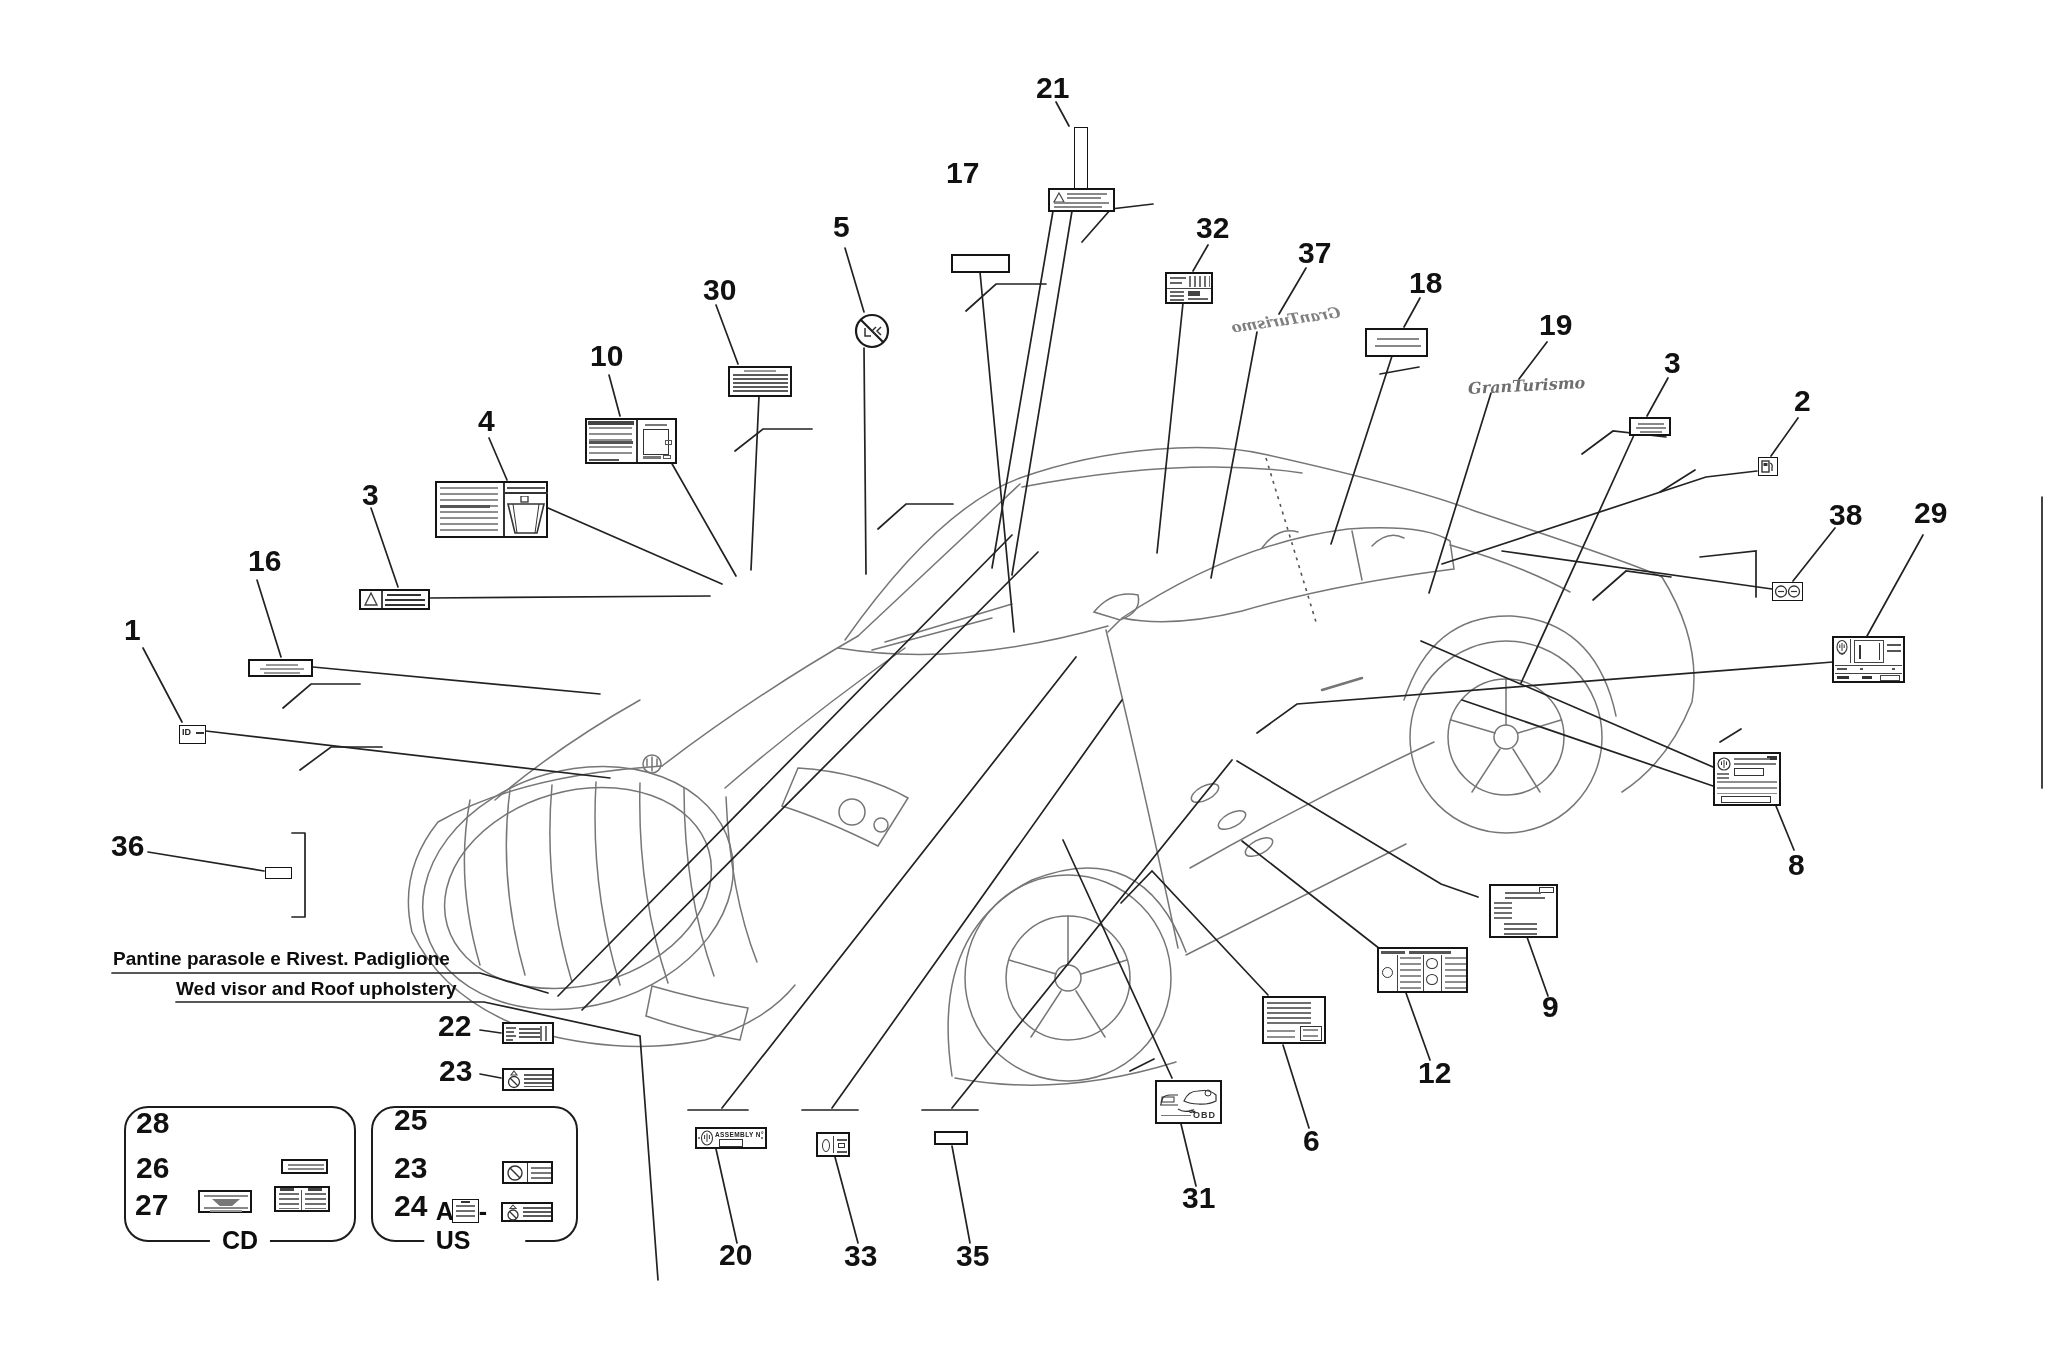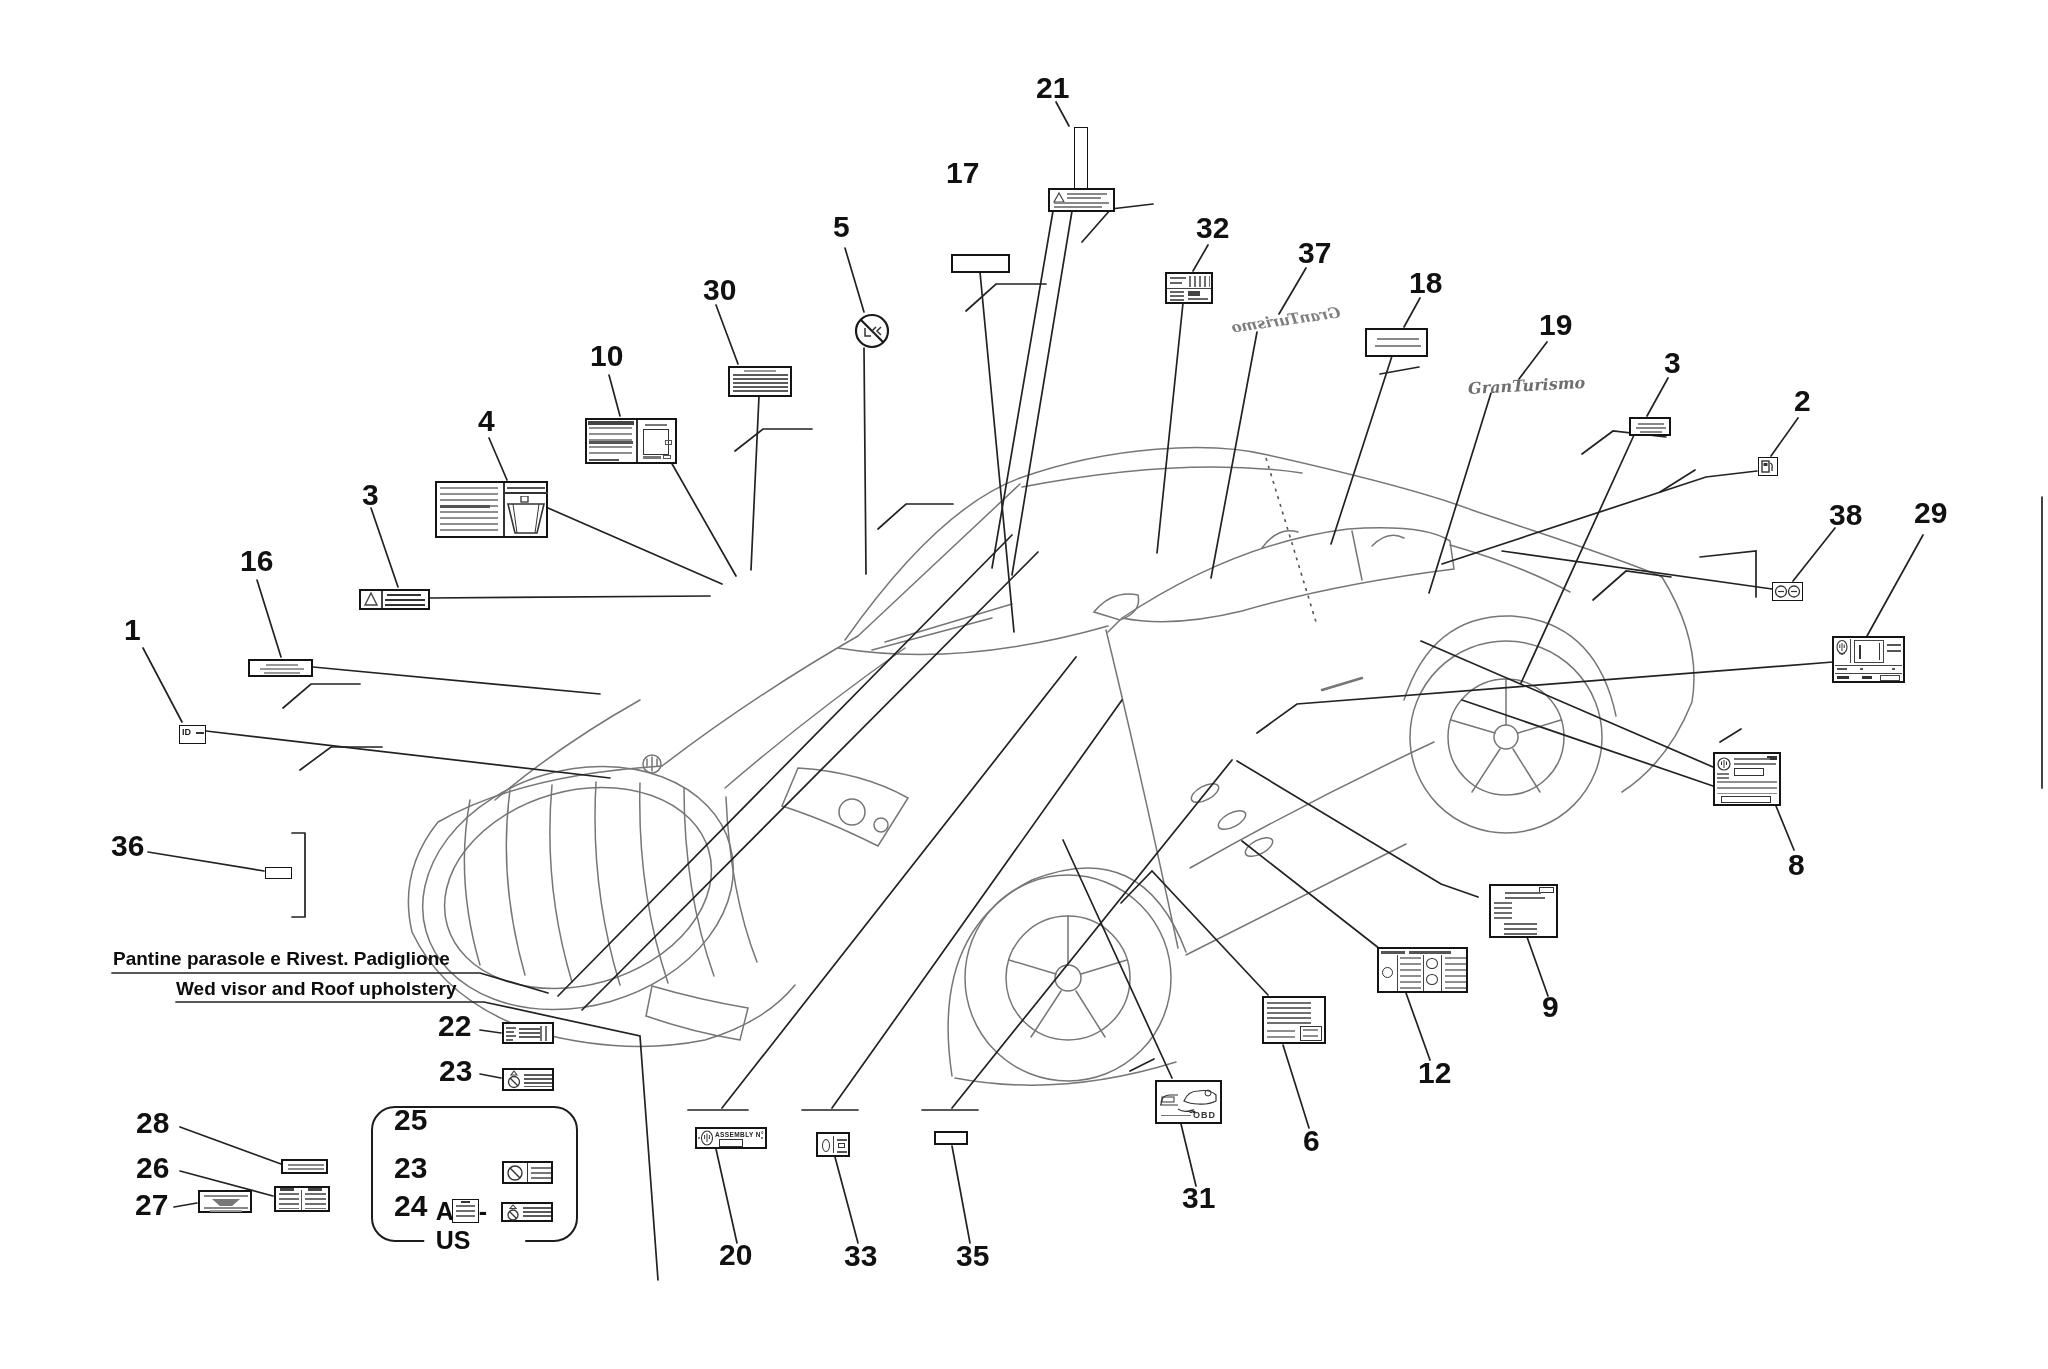--- a/index.html
+++ b/index.html
@@ -166,21 +166,21 @@
   <span class="co" style="left:1794px;top:386px">2</span>
   <span class="co" style="left:362px;top:480px">3</span>
   <span class="co" style="left:478px;top:406px">4</span>
   <span class="co" style="left:833px;top:212px">5</span>
   <span class="co" style="left:1303px;top:1126px">6</span>
   <span class="co" style="left:1788px;top:850px">8</span>
   <span class="co" style="left:1542px;top:992px">9</span>
   <span class="co" style="left:590px;top:341px">10</span>
   <span class="co" style="left:1418px;top:1058px">12</span>
   <span class="co" style="left:1664px;top:348px">3</span>
-  <span class="co" style="left:240px;top:546px">16</span>
+  <span class="co" style="left:248px;top:546px">16</span>
   <span class="co" style="left:946px;top:158px">17</span>
   <span class="co" style="left:1409px;top:268px">18</span>
   <span class="co" style="left:1539px;top:310px">19</span>
   <span class="co" style="left:703px;top:275px">30</span>
   <span class="co" style="left:1036px;top:73px">21</span>
   <span class="co" style="left:438px;top:1011px">22</span>
   <span class="co" style="left:439px;top:1056px">23</span>
   <span class="co" style="left:394px;top:1191px">24</span>
   <span class="co" style="left:394px;top:1105px">25</span>
   <span class="co" style="left:136px;top:1153px">26</span>
@@ -476,17 +476,20 @@
 
   <div class="lbl thin" style="left:1772px;top:582px;width:31px;height:19px">
     <svg width="27" height="15" style="position:absolute;left:1px;top:1px">
       <circle cx="7" cy="7.5" r="5.5" fill="none" stroke="#333" stroke-width="1.3"></circle>
       <line x1="4" y1="7.5" x2="10" y2="7.5" stroke="#333" stroke-width="1.2"></line>
       <circle cx="20" cy="7.5" r="5.5" fill="none" stroke="#333" stroke-width="1.3"></circle>
       <line x1="17" y1="7.5" x2="23" y2="7.5" stroke="#333" stroke-width="1.2"></line>
     </svg>
   </div>
 
+  <div class="gbox" style="left:124px;top:1106px;width:232px;height:136px">
+    <div class="gtag">CD</div>
+  </div>
   <div class="gbox" style="left:371px;top:1106px;width:207px;height:136px">
     <div class="gtag">AU - US</div>
   </div>
 
 </div>
 
 </body></html>

